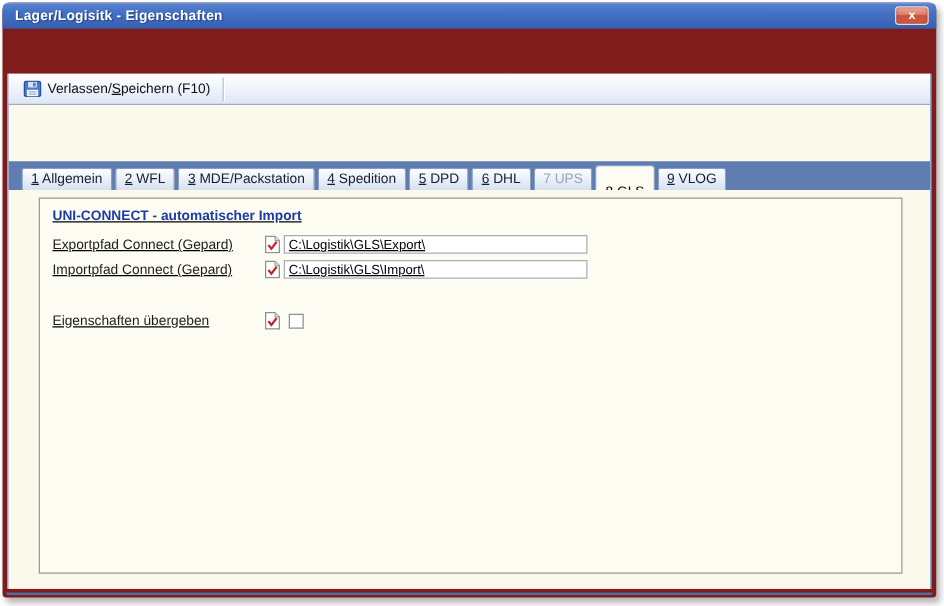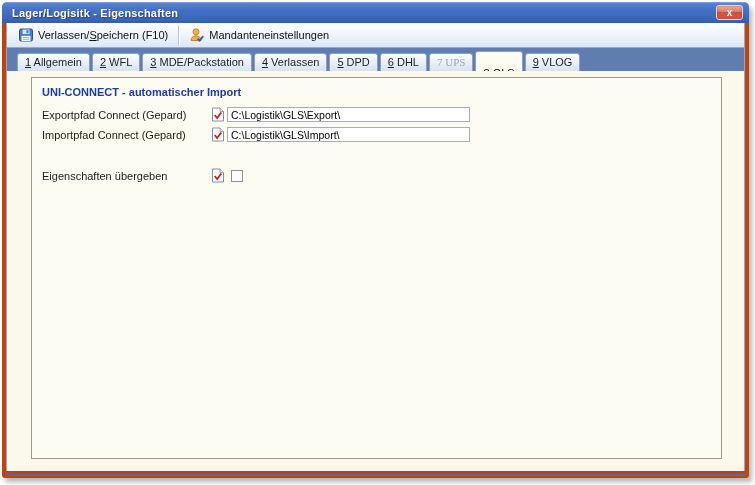--- a/index.html
+++ b/index.html
@@ -2,24 +2,24 @@
 <html><head>
 <meta charset="utf-8">
 <style>
   * { box-sizing: border-box; margin: 0; padding: 0; }
   html, body {
     width: 755px; height: 485px; background: #ffffff; overflow: hidden;
     font-family: "Liberation Sans", sans-serif;
   }
   .window {
     position: absolute; left: 2px; top: 2px; width: 747px; height: 476px;
-    background: #c2410c;
+    background: #7f1d1d;
     border-radius: 6px 6px 3px 3px;
     box-shadow: 3px 4px 5px rgba(90,90,90,0.45);
-    display: flex; flex-direction: column;
+    display: flex; flex-direction: column; gap: 36px;
   }
   
   .titlebar {
     height: 21px; flex: 0 0 21px;
     background: linear-gradient(#86a9e4 0%, #5480cd 8%, #4470c4 40%, #3a64b6 85%, #355cae 100%);
     border-radius: 5px 5px 0 0;
     display: flex; align-items: center;
     padding: 0 6px 0 10px;
     position: relative;
   }
@@ -56,43 +56,44 @@
     font-size: 11px; color: #111111; cursor: default; white-space: nowrap;
   }
   .tool-sep {
     width: 1px; height: 19px; margin: 0 3px;
     background: #b5c3da; box-shadow: 1px 0 0 #ffffff;
   }
   .icon16 { width: 16px; height: 16px; display: inline-block; }
   
   .tab-band {
     flex: 0 0 23px; height: 23px; background: #5f7db0;
-    display: flex; align-items: flex-end; padding-left: 10px;
+    display: flex; align-items: flex-end; padding-left: 10px; margin-top: 45px;
   }
   .tab {
     height: 18px; padding: 2px 7px 0 7px; margin-right: 2px;
     font-size: 11px; color: #16202c; white-space: nowrap;
     background: linear-gradient(#fcfdff 0%, #ecf1f9 45%, #d7e1f0 100%);
     border: 1px solid #8ba0c2; border-bottom: none;
     border-radius: 3px 3px 0 0; cursor: default;
   }
-  .tab--disabled { color: #9aa5b6; font-family: Liberation Serif, serif; }
+  .tab--disabled { color: #9aa5b6; }
   .tab--active {
     height: 20px; padding-top: 15px;
     background: #fdfcf2; color: #000000;
     border-color: #8ba0c2;
     font-weight: normal;
   }
   .mn { text-decoration: underline; }
   
   .tab-page { flex: 1 1 auto; position: relative; background: #fbf8ec; }
   .group-box {
     position: absolute; left: 24px; right: 22px; top: 6px; bottom: 12px;
     background: #fdfcf3; border: 1px solid #9c9a8f;
     padding: 8px 0 16px 10px;
+    text-decoration: underline;
   }
   .section-title {
     font-size: 11px; font-weight: bold; color: #1c3ba8; margin-bottom: 8px;
   }
   .field-row { display: flex; align-items: center; margin-bottom: 3px; height: 17px; }
   .field-label { width: 169px; font-size: 11px; color: #1c1c1c; flex: 0 0 169px; }
   .check-icon-btn {
     width: 14px; height: 15px; flex: 0 0 14px; margin-right: 2px; cursor: default;
   }
   .path-input {
@@ -134,37 +135,27 @@
             <rect x="4.5" y="2.5" width="7" height="4.5" fill="#d7e2f2"></rect>
             <rect x="8.5" y="3.2" width="2" height="3" fill="#4d79cc"></rect>
             <rect x="3.5" y="8.8" width="9" height="5.2" fill="#eef3fa"></rect>
             <line x1="5" y1="10.5" x2="11" y2="10.5" stroke="#9fb4d6" stroke-width="1"></line>
             <line x1="5" y1="12.3" x2="11" y2="12.3" stroke="#9fb4d6" stroke-width="1"></line>
           </svg>
         </span>
         <span><span>Verlassen/</span><span class="mn">S</span><span>peichern (F10)</span></span>
       </div>
       <div class="tool-sep"></div>
-      <div class="tool-btn">
-        <span class="icon16">
-          <svg viewBox="0 0 16 16" width="16" height="16">
-            <circle cx="7" cy="4.8" r="3" fill="#f0b03c" stroke="#b07818" stroke-width="0.8"></circle>
-            <path d="M2 13.5c0-3 2.2-4.7 5-4.7s5 1.7 5 4.7z" fill="#f0b03c" stroke="#b07818" stroke-width="0.8"></path>
-            <path d="M8.6 11.6l2 2 3.6-4.4" stroke="#2b5fd0" stroke-width="1.9" fill="none"></path>
-          </svg>
-        </span>
-        <span>Mandanteneinstellungen</span>
-      </div>
     </div>
 
     <div class="tab-band">
       <div class="tab"><span class="mn">1</span> <span>Allgemein</span></div>
       <div class="tab"><span class="mn">2</span> <span>WFL</span></div>
       <div class="tab"><span class="mn">3</span> <span>MDE/Packstation</span></div>
-      <div class="tab"><span class="mn">4</span> <span>Verlassen</span></div>
+      <div class="tab"><span class="mn">4</span> <span>Spedition</span></div>
       <div class="tab"><span class="mn">5</span> <span>DPD</span></div>
       <div class="tab"><span class="mn">6</span> <span>DHL</span></div>
       <div class="tab tab--disabled"><span>7</span> <span>UPS</span></div>
       <div class="tab tab--active"><span>8</span> <span>GLS</span></div>
       <div class="tab"><span class="mn">9</span> <span>VLOG</span></div>
     </div>
 
     <div class="tab-page">
       <div class="group-box">
 

